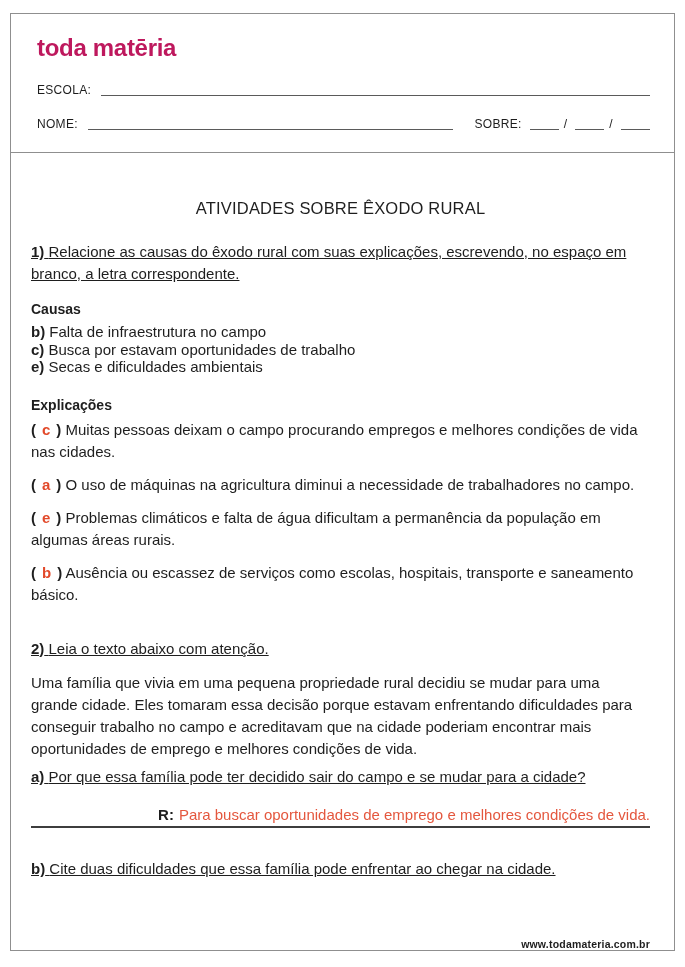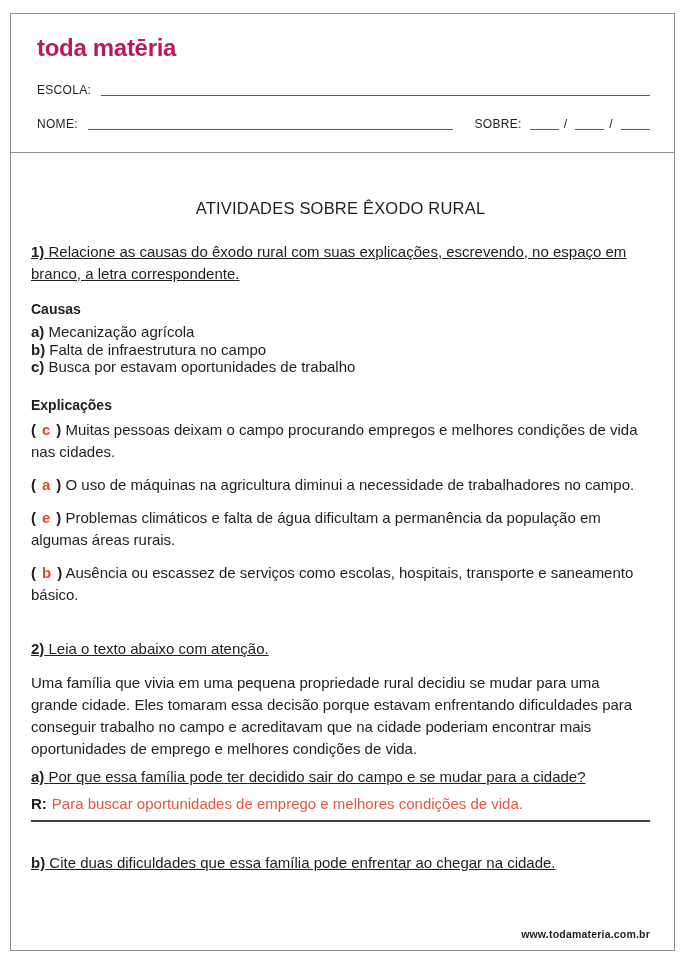--- a/index.html
+++ b/index.html
@@ -86,30 +86,30 @@
   .expl{margin:0 0 11px;}
   .paren{font-weight:700;}
   .ansletter{
     color:var(--accent-letter);
     font-weight:700;
     margin:0 6px;
   }
   .q2{margin-top:32px;margin-bottom:12px;}
   .passage{margin:0 0 6px;}
   .subq{margin-bottom:30px;}
-  .subq .q{margin-bottom:5px;}
+  .subq .q{margin-bottom:16px;}
   .answer-row{
     border-bottom:2px solid var(--underline);
-    padding-bottom:5px;
+    text-align:right;
   }
   .rlabel{font-weight:700;margin-right:5px;}
   .answer{color:var(--accent-answer);}
   .footer{
     position:absolute;
-    right:24px;bottom:10px;
+    right:24px;bottom:0;
     font-size:10.5px;
     font-weight:700;
     color:#1d1d1d;
     letter-spacing:0.2px;
   }
 </style>
 </head>
 <body>
 
 <div class="page-frame">
@@ -139,30 +139,30 @@
     <h1 class="title">ATIVIDADES SOBRE ÊXODO RURAL</h1>
 
     <p class="q">
       <span class="qnum">1)</span>
       <span>Relacione as causas do êxodo rural com suas explicações, escrevendo, no espaço em branco, a letra correspondente.</span>
     </p>
 
     <h2 class="section-heading">Causas</h2>
     <div class="causes">
       <div class="cause">
-        <span class="qletter">a)</span>
-        <span>Mecanização agrícola</span>
-      </div>
-      <div class="cause">
         <span class="qletter">b)</span>
         <span>Falta de infraestrutura no campo</span>
       </div>
       <div class="cause">
         <span class="qletter">c)</span>
         <span>Busca por estavam oportunidades de trabalho</span>
+      </div>
+      <div class="cause">
+        <span class="qletter">e)</span>
+        <span>Secas e dificuldades ambientais</span>
       </div>
     </div>
 
     <h2 class="section-heading">Explicações</h2>
 
     <p class="expl">
       <span class="paren">(</span><span class="ansletter">c</span><span class="paren">)</span>
       <span>Muitas pessoas deixam o campo procurando empregos e melhores condições de vida nas cidades.</span>
     </p>
     <p class="expl">

